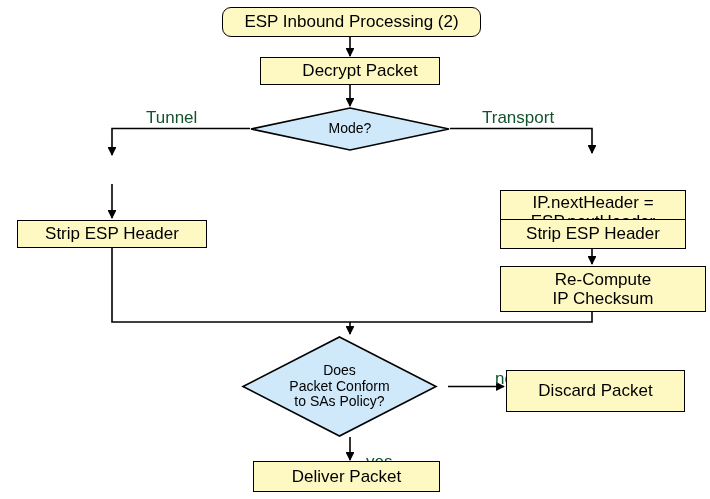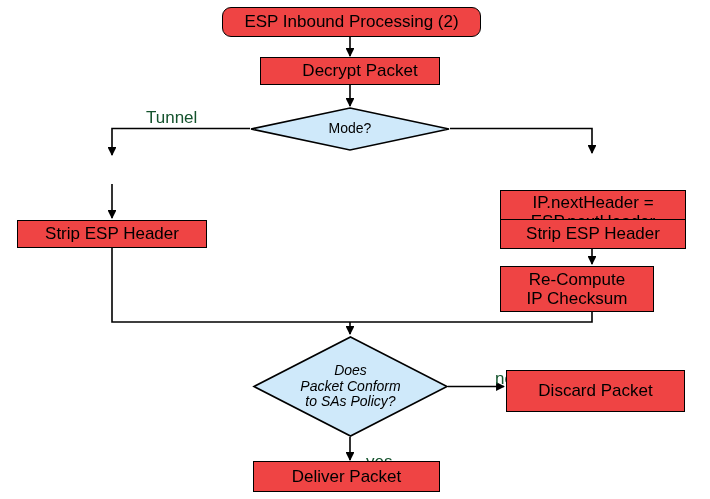--- a/index.html
+++ b/index.html
@@ -21,21 +21,21 @@
     display: flex;
     align-items: center;
     justify-content: center;
     text-align: center;
     color: #000000;
     line-height: 1.12;
     white-space: pre-line;
     font-size: 17px;
   }
   .box {
-    background: #ef4444;
+    background: #fef9c3;
     border: 1.5px solid #000000;
   }
   .rounded {
     border-radius: 9px;
   }
   .diamond-wrap {
     position: absolute;
   }
   .diamond-svg {
     position: absolute;
@@ -115,33 +115,34 @@
 
   <div class="diamond-wrap" style="left:250px; top:107px; width:200px; height:44px;">
     <svg class="diamond-svg" width="200" height="44" viewBox="0 0 200 44" xmlns="http://www.w3.org/2000/svg">
       <polygon points="100,1 199,22 100,43 1,22" fill="#cfe9fa" stroke="#000000" stroke-width="1.6"></polygon>
     </svg>
     <div class="diamond-label">Mode?</div>
   </div>
 
   <div class="edge-label" style="left:146px; top:108px;">Tunnel</div>
 
+  <div class="edge-label" style="left:482px; top:108px;">Transport</div>
 
 
   <div class="node box" style="left:17px; top:220px; width:190px; height:28px;">Strip ESP Header</div>
 
   <div class="node box" style="left:500px; top:154px; width:186px; height:44px;margin-top:36px;">IP.nextHeader =
 ESP.nextHeader</div>
 
   <div class="node box" style="left:500px; top:219px; width:186px; height:30px;">Strip ESP Header</div>
 
-  <div class="node box" style="left:500px; top:266px; width:154px; height:46px;">Re-Compute
+  <div class="node box" style="left:500px; top:266px; width:206px; height:46px;">Re-Compute
 IP Checksum</div>
 
-  <div class="diamond-wrap" style="left:253px; top:336px; width:195px; height:101px;font-style:italic;">
+  <div class="diamond-wrap" style="left:242px; top:336px; width:195px; height:101px;">
     <svg class="diamond-svg" width="195" height="101" viewBox="0 0 195 101" xmlns="http://www.w3.org/2000/svg">
       <polygon points="97.5,1 194,50.5 97.5,100 1,50.5" fill="#cfe9fa" stroke="#000000" stroke-width="1.6"></polygon>
     </svg>
     <div class="diamond-label">Does
 Packet Conform
 to SAs Policy?</div>
   </div>
 
   <div class="edge-label" style="left:459px; top:369px;margin-left:36px;">no</div>
 

